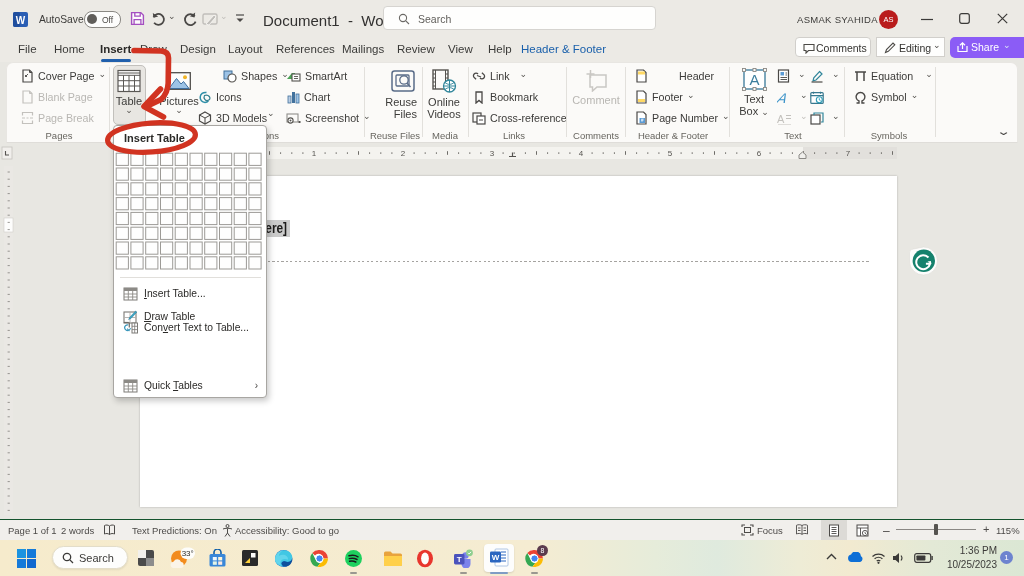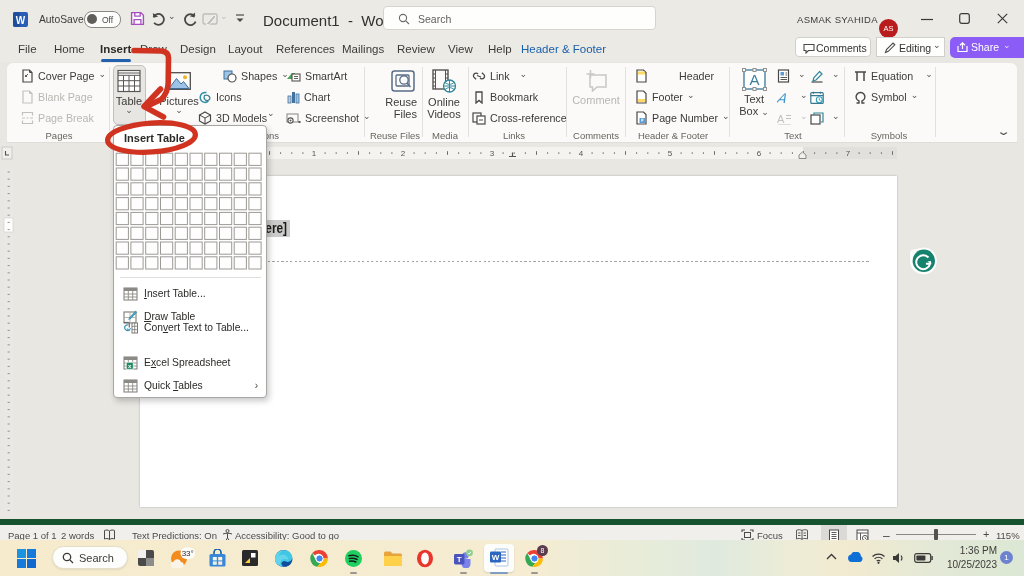--- a/index.html
+++ b/index.html
@@ -22,21 +22,21 @@
   #rulerrow{left:0;top:143px;width:1024px;height:23px;background:#e8e7e2;}
   
   #page{left:140px;top:176px;width:757px;height:331px;background:#fff;box-shadow:0 0 2px rgba(0,0,0,.25);}
   
   #dropdown{left:113px;top:125px;width:154px;height:273px;background:#fff;border:1px solid #a8a6a2;border-radius:4px;box-shadow:2px 3px 6px rgba(0,0,0,.22);box-sizing:border-box;z-index:40;}
   .mitem{position:absolute;left:0;width:100%;height:23px;font-size:10.3px;color:#2b2a28;}
   .mitem svg{position:absolute;left:9px;top:4px;}
   .mitem .mtxt{position:absolute;left:30px;top:5px;}
   u{text-decoration:underline;}
   
-  #statusbar{left:0;top:519px;width:1024px;height:21px;background:#f1efec;border-top:6px solid #14532d;box-sizing:border-box;font-size:9.5px;color:#4c4a48;}
+  #statusbar{left:0;top:519px;width:1024px;height:21px;background:#f1efec;border-top:1px solid #14532d;box-sizing:border-box;font-size:9.5px;color:#4c4a48;}
   
   #taskbar{left:0;top:540px;width:1024px;height:36px;background:linear-gradient(90deg,#f6ebcc 0%,#f5ecd2 52%,#e6ecda 64%,#dfeade 70%,#eeecd6 78%,#f2ead0 83%,#e3e9d6 91%,#dbe7d4 100%);}
 </style></head>
 <body>
 <div id="titlebar" class="abs">
 
   <svg class="abs" style="left:13px;top:12px" width="15" height="15" viewBox="0 0 15 15">
     <rect x="0" y="0" width="15" height="15" rx="2" fill="#2a5eb4"></rect>
     <rect x="0" y="0" width="7" height="15" rx="2" fill="#1f4e9e"></rect>
     <text x="7.5" y="11.5" font-size="10" font-weight="bold" fill="#fff" text-anchor="middle" font-family="Liberation Sans">W</text>
@@ -77,21 +77,21 @@
   <div class="abs" style="left:263px;top:12px;font-size:15px;color:#323130;">Document1&nbsp;&nbsp;-&nbsp;&nbsp;Word</div>
 
   <div class="abs" style="left:383px;top:6px;width:273px;height:24px;background:#fefefd;border:1px solid #d6d4d0;border-radius:4px;box-sizing:border-box;">
     <svg class="abs" style="left:14px;top:5.5px" width="12" height="12" viewBox="0 0 12 12">
       <circle cx="5" cy="5" r="3.6" fill="none" stroke="#6b6965" stroke-width="1.1"></circle>
       <path d="M7.8 7.8 L11 11" stroke="#6b6965" stroke-width="1.1"></path>
     </svg>
     <div class="abs" style="left:34px;top:6px;font-size:10.5px;color:#605e5a;">Search</div>
   </div>
   <div class="abs" style="left:797px;top:14px;font-size:9.5px;color:#3b3a38;letter-spacing:.3px;">ASMAK SYAHIDA</div>
-  <div class="abs" style="left:879px;top:10px;width:19px;height:19px;border-radius:50%;background:#b91c1c;color:#fff;font-size:7.5px;text-align:center;line-height:19px;margin-top:9px;">AS</div>
+  <div class="abs" style="left:879px;top:10px;width:19px;height:19px;border-radius:50%;background:#b91c1c;color:#fff;font-size:7.5px;text-align:center;line-height:19px;">AS</div>
 
   <svg class="abs" style="left:921px;top:18px" width="12" height="3" viewBox="0 0 12 3">
       <path d="M0 1.5 h12" stroke="#3b3a38" stroke-width="1.2"></path>
     </svg>
   <svg class="abs" style="left:959px;top:13px" width="11" height="11" viewBox="0 0 11 11">
       <rect x="0.7" y="0.7" width="9.6" height="9.6" rx="2" fill="none" stroke="#3b3a38" stroke-width="1.2"></rect>
     </svg>
   <svg class="abs" style="left:997px;top:13px" width="11" height="11" viewBox="0 0 11 11">
       <path d="M0.8 0.8 L10.2 10.2 M10.2 0.8 L0.8 10.2" stroke="#3b3a38" stroke-width="1.2"></path>
     </svg>
@@ -560,30 +560,20 @@
     <svg width="15" height="14" viewBox="0 0 15 14">
         <path d="M0.8 1.5 h5" stroke="#6b6965" stroke-width="1.2" fill="none"></path>
         <path d="M5.3 4 A2.8 2.8 0 1 0 5.6 9.2" fill="none" stroke="#3996ba" stroke-width="1.3"></path>
         <path d="M4.2 7.6 l1.8 2 1.6 -2.4" fill="none" stroke="#3996ba" stroke-width="1.1"></path>
         <path d="M6.3 1.5 v5" stroke="#6b6965" stroke-width="1.2"></path>
         <rect x="9" y="2" width="5.5" height="10" fill="#fff" stroke="#7c7a76" stroke-width="1"></rect>
         <path d="M9 5.3 h5.5 M9 8.6 h5.5 M11.7 2 v10" stroke="#7c7a76" stroke-width="0.8"></path>
       </svg>
     <span class="mtxt">Con<u>v</u>ert Text to Table...</span>
   </div>
-  <div class="mitem" style="top:226px;">
-    <svg width="15" height="14" viewBox="0 0 15 14">
-        <rect x="1" y="1" width="13" height="12" fill="#fff" stroke="#7c7a76" stroke-width="1"></rect>
-        <rect x="1" y="1" width="13" height="3" fill="#8c8a86"></rect>
-        <path d="M1 7 h13 M1 10 h13 M5.3 4 v9 M9.7 4 v9" stroke="#8c8a86" stroke-width="0.9"></path>
-        <rect x="3.2" y="6.2" width="7" height="7" fill="#1d8a60" stroke="#fff" stroke-width="0.7"></rect>
-        <text x="6.7" y="11.7" font-size="6" font-weight="bold" fill="#fff" text-anchor="middle" font-family="Liberation Sans">x</text>
-      </svg>
-    <span class="mtxt">E<u>x</u>cel Spreadsheet</span>
-  </div>
   <div class="mitem" style="top:249px;">
     <svg width="15" height="14" viewBox="0 0 15 14">
         <rect x="1" y="1" width="13" height="12" fill="#fff" stroke="#7c7a76" stroke-width="1"></rect>
         <rect x="1" y="1" width="13" height="3" fill="#8c8a86"></rect>
         <path d="M1 7 h13 M1 10 h13 M5.3 4 v9 M9.7 4 v9" stroke="#8c8a86" stroke-width="0.9"></path>
       </svg>
     <span class="mtxt">Quick <u>T</u>ables</span>
     <span class="abs" style="right:8px;top:5px;font-size:10px;color:#4a4846;">›</span>
   </div>
 </div>

